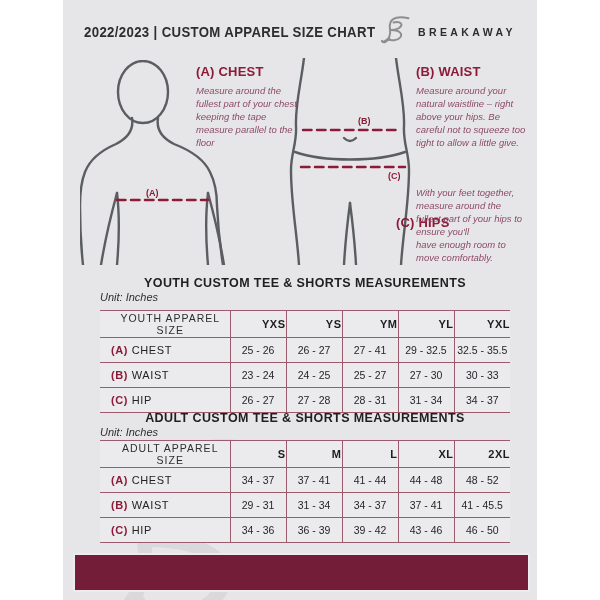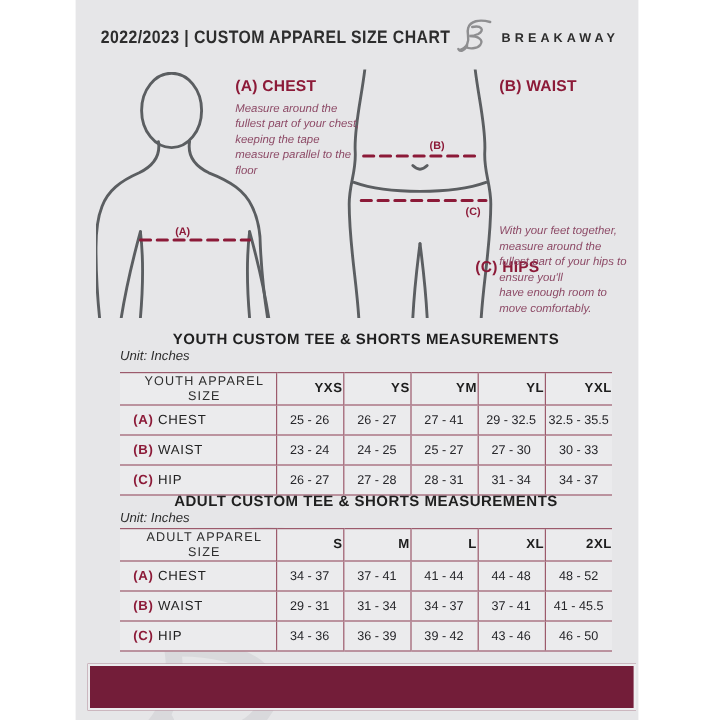--- a/index.html
+++ b/index.html
@@ -1,17 +1,17 @@
 <!DOCTYPE html>
 <html><head>
 <meta charset="utf-8">
 <style>
   html,body { margin:0; padding:0; }
   .stage {
-    position:relative; width:532px; height:600px; background:#ffffff;
+    position:relative; width:600px; height:600px; background:#ffffff;
     overflow:hidden; font-family:"Liberation Sans", sans-serif;
   }
   .doc {
     position:absolute; left:63px; top:0; width:474px; height:600px;
     background:#e6e6e8; overflow:hidden;
   }
   .abs { position:absolute; }
 
   
   .hdr-title {
@@ -112,20 +112,21 @@
       <path class="dash" d="M15,72 L112,72"></path>
       <path class="dash" d="M13,109 L117,109"></path>
     </svg>
     <div class="abs diag-label" style="left:295px; top:116px;">(B)</div>
     <div class="abs diag-label" style="left:325px; top:171px;">(C)</div>
 
     <div class="abs inst-title" style="left:133px; top:64px;">(A) CHEST</div>
     <div class="abs inst-text" style="left:133px; top:84px; width:106px;">Measure around the fullest part of your chest, keeping the tape measure parallel to the floor</div>
 
     <div class="abs inst-title" style="left:353px; top:64px;">(B) WAIST</div>
+    <div class="abs inst-text" style="left:353px; top:84px; width:112px;">Measure around your natural waistline – right above your hips. Be careful not to squeeze too tight to allow a little give.</div>
 
     <div class="abs inst-title" style="left:333px; top:167px;margin-top:48px;">(C) HIPS</div>
     <div class="abs inst-text" style="left:353px; top:186px; width:112px;">With your feet together, measure around the fullest part of your hips to ensure you'll
 have enough room to move comfortably.</div>
 
     <div class="abs tbl-title" style="top:276px;">YOUTH CUSTOM TEE &amp; SHORTS MEASUREMENTS</div>
     <div class="abs tbl-unit" style="top:291px;">Unit: Inches</div>
 
     <table class="size-table" style="top:310px;">
       <colgroup>

